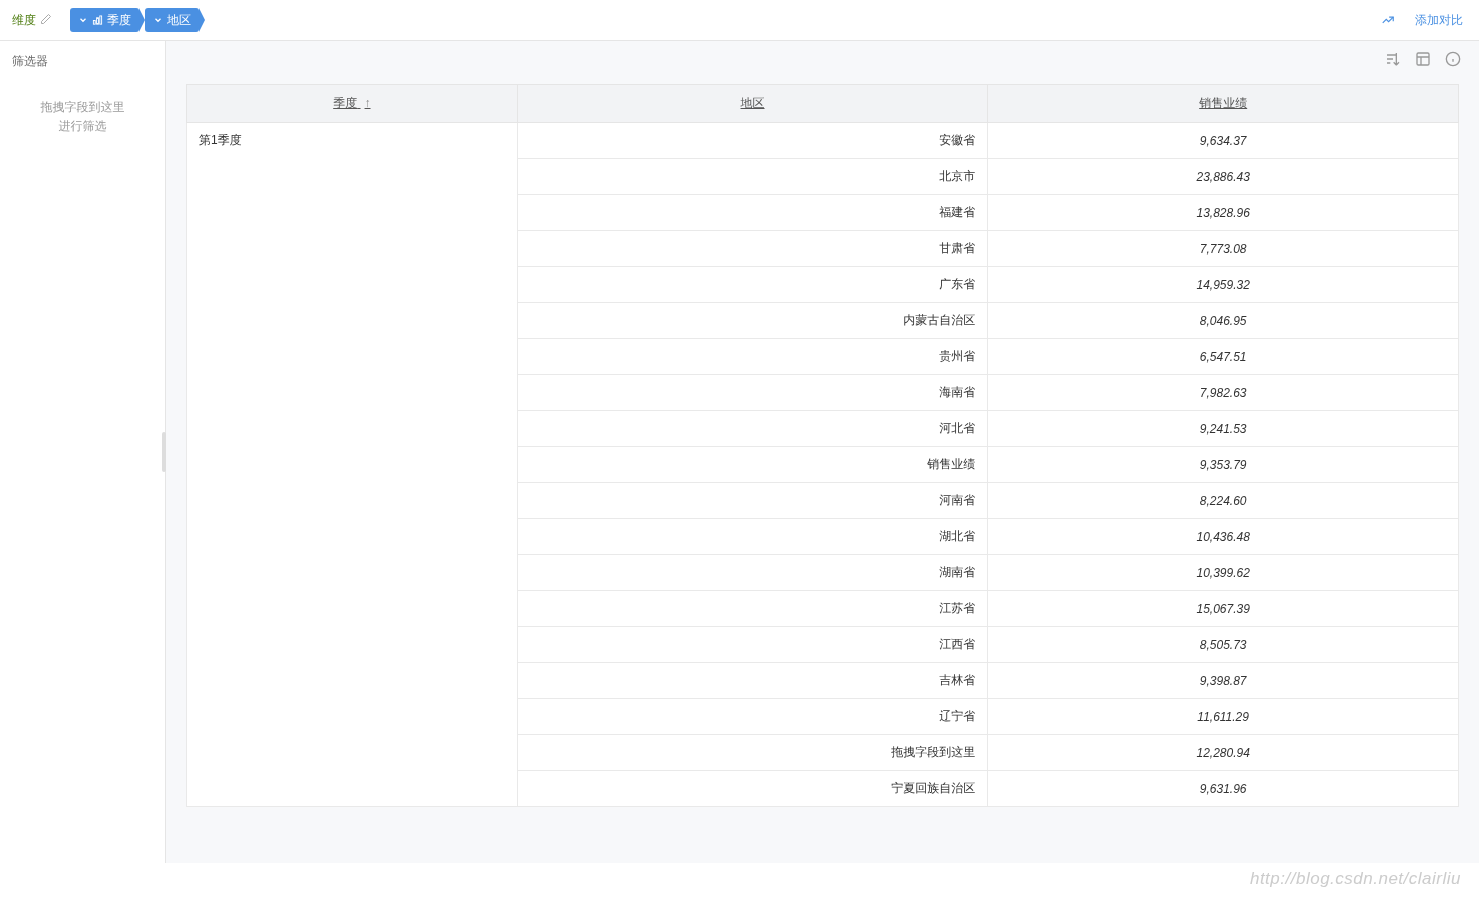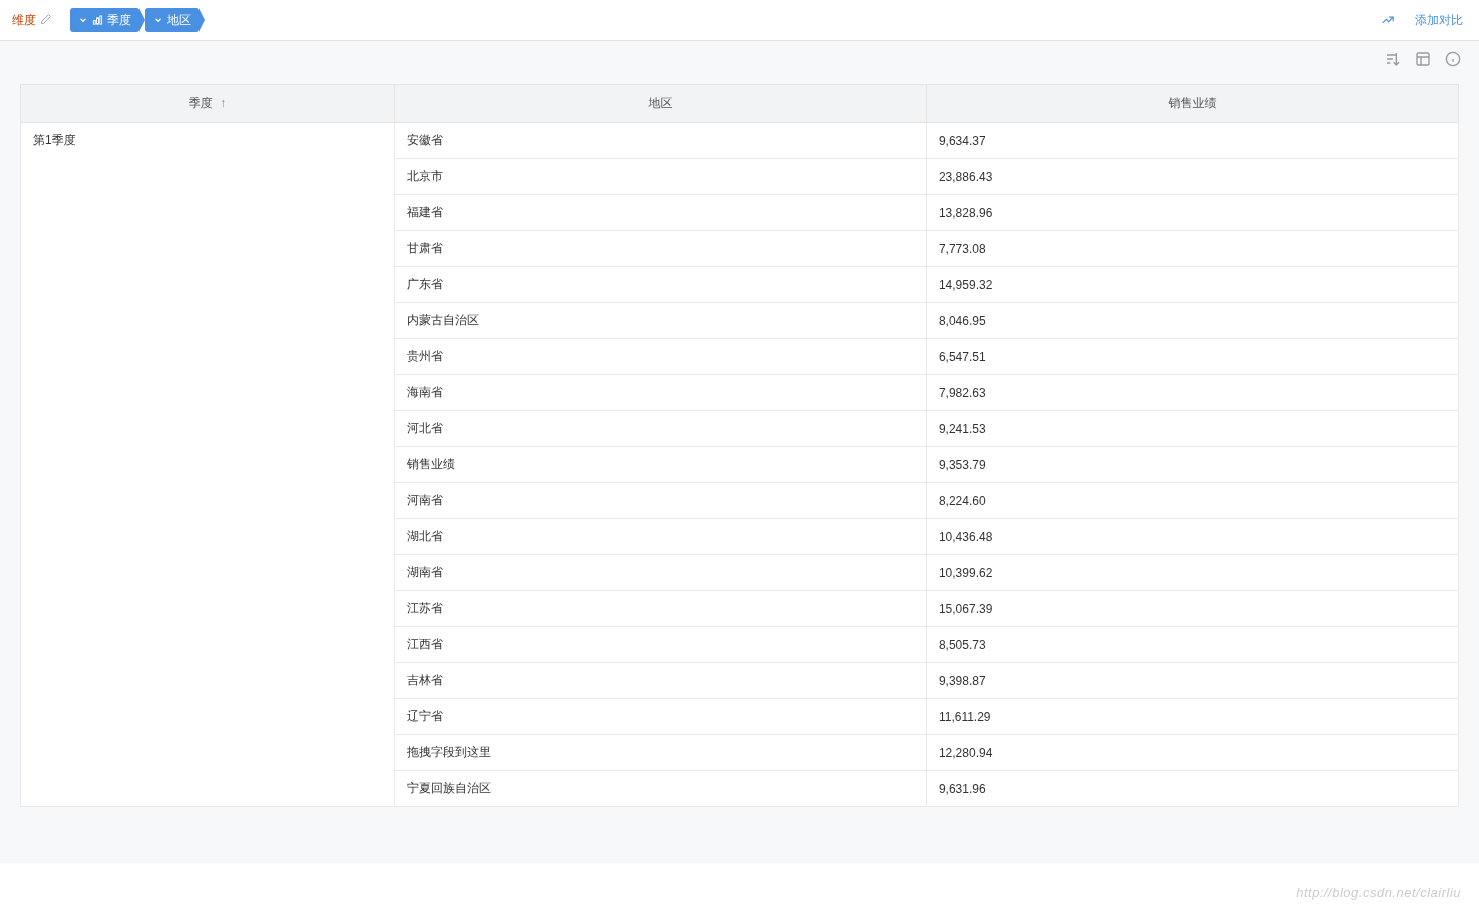--- a/index.html
+++ b/index.html
@@ -2,21 +2,21 @@
 <html><head>
   <meta charset="utf-8">
   <style>
     * { margin: 0; padding: 0; box-sizing: border-box; }
     body { font-family: -apple-system, BlinkMacSystemFont, "Segoe UI", "PingFang SC", "Microsoft YaHei", sans-serif; font-size: 12px; color: #333; background: #fff; }
     
     .top-bar { border-bottom: 1px solid #e5e5e5; }
     .row { display: flex; align-items: center; height: 40px; padding: 0 12px; position: relative; }
     .row + .row { border-top: 1px solid #e5e5e5; }
     
-    .row-label { color: #c2410c; font-size: 12px; display: flex; align-items: center; width: 52px; }
+    .row-label { color: #4d7c0f; font-size: 12px; display: flex; align-items: center; width: 52px; }
     .edit-icon { margin-left: 4px; color: #aaa; cursor: pointer; }
     
     .pill { display: inline-flex; align-items: center; background: #4a90e2; color: #fff; height: 24px; padding: 0 8px; border-radius: 3px; margin-left: 6px; cursor: pointer; font-size: 12px; position: relative; }
     .pill-arrow { position: absolute; right: -6px; top: 0; width: 0; height: 0; border-top: 12px solid transparent; border-bottom: 12px solid transparent; border-left: 6px solid #4a90e2; }
     .pill .pill-text { margin-left: 4px; }
     .pill svg { flex-shrink: 0; }
     
     .add-compare { position: absolute; right: 16px; color: #4a90e2; cursor: pointer; display: flex; align-items: center; gap: 20px; }
     
     .main { display: flex; height: calc(100vh - 82px); }
@@ -26,28 +26,28 @@
     .sidebar-placeholder { text-align: center; color: #999; font-size: 12px; line-height: 1.6; }
     .sidebar-handle { position: absolute; right: -1px; top: 50%; transform: translateY(-50%); width: 4px; height: 40px; background: #ddd; border-radius: 2px; cursor: ew-resize; }
     
     .content { flex: 1; background: #f7f8fa; padding: 0; overflow: auto; }
     .toolbar { display: flex; justify-content: flex-end; align-items: center; padding: 10px 18px 6px; gap: 14px; }
     .toolbar-icon { color: #999; cursor: pointer; }
     
     .table-wrap { margin: 8px 20px 20px; background: #fff; }
     table { width: 100%; border-collapse: collapse; table-layout: fixed; }
     thead tr { background: #f2f3f5; }
-    th { padding: 10px 12px; font-weight: normal; color: #555; border: 1px solid #e5e5e5; text-align: center; font-size: 12px; }
+    th { padding: 10px 12px; font-weight: normal; color: #555; border: 1px solid #e5e5e5; text-align: center; font-size: 12px; text-decoration: underline; }
     th .sort-arrow { margin-left: 4px; color: #888; }
     td { padding: 9px 12px; border: 1px solid #e9e9e9; font-size: 12px; color: #333; }
     .col-quarter { width: 300px; text-align: left; vertical-align: top; }
-    .col-region { text-align: left; }
-    .col-value { text-align: left; }
-    
-    .watermark { position: fixed; right: 18px; bottom: 4px; color: #ccc; font-size: 13px; font-style: italic; pointer-events: none; letter-spacing: 0.5px; margin-left: 16px; }
+    .col-region { text-align: right; }
+    .col-value { text-align: center; font-style: italic; }
+    
+    .watermark { position: fixed; right: 18px; bottom: 15px; color: #ccc; font-size: 17px; font-style: italic; pointer-events: none; letter-spacing: 0.5px; margin-left: 16px; }
 
     col.c1 { width: 26%; }
     col.c2 { width: 37%; }
     col.c3 { width: 37%; }
   </style>
 </head>
 <body>
 
 <div class="top-bar">
   <div class="row">
@@ -81,20 +81,28 @@
       <svg width="14" height="14" viewBox="0 0 24 24" fill="none" stroke="currentColor" stroke-width="2">
           <polyline points="3 17 9 11 13 15 21 7"></polyline>
           <polyline points="14 7 21 7 21 14"></polyline>
         </svg>
       <span>添加对比</span>
     </div>
   </div>
 </div>
 
 <div class="main">
+  <div class="sidebar">
+    <div class="sidebar-title">筛选器</div>
+    <div class="sidebar-placeholder">
+      <div>拖拽字段到这里</div>
+      <div>进行筛选</div>
+    </div>
+    <div class="sidebar-handle"></div>
+  </div>
 
   <div class="content">
     <div class="toolbar">
       <span class="toolbar-icon">
         <svg width="16" height="16" viewBox="0 0 24 24" fill="none" stroke="currentColor" stroke-width="2">
             <path d="M3 6h13M3 12h9M3 18h5M17 3v18m0 0l4-4m-4 4l-4-4"></path>
           </svg>
       </span>
       <span class="toolbar-icon">
         <svg width="16" height="16" viewBox="0 0 24 24" fill="none" stroke="currentColor" stroke-width="2">

